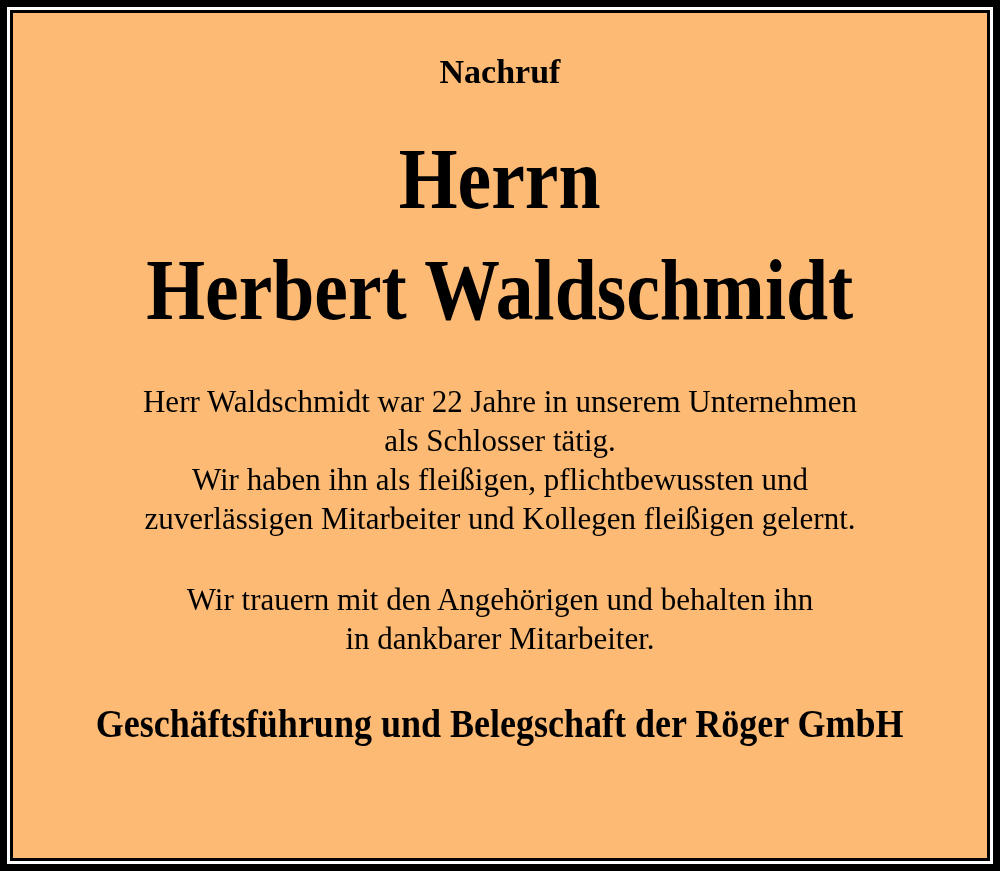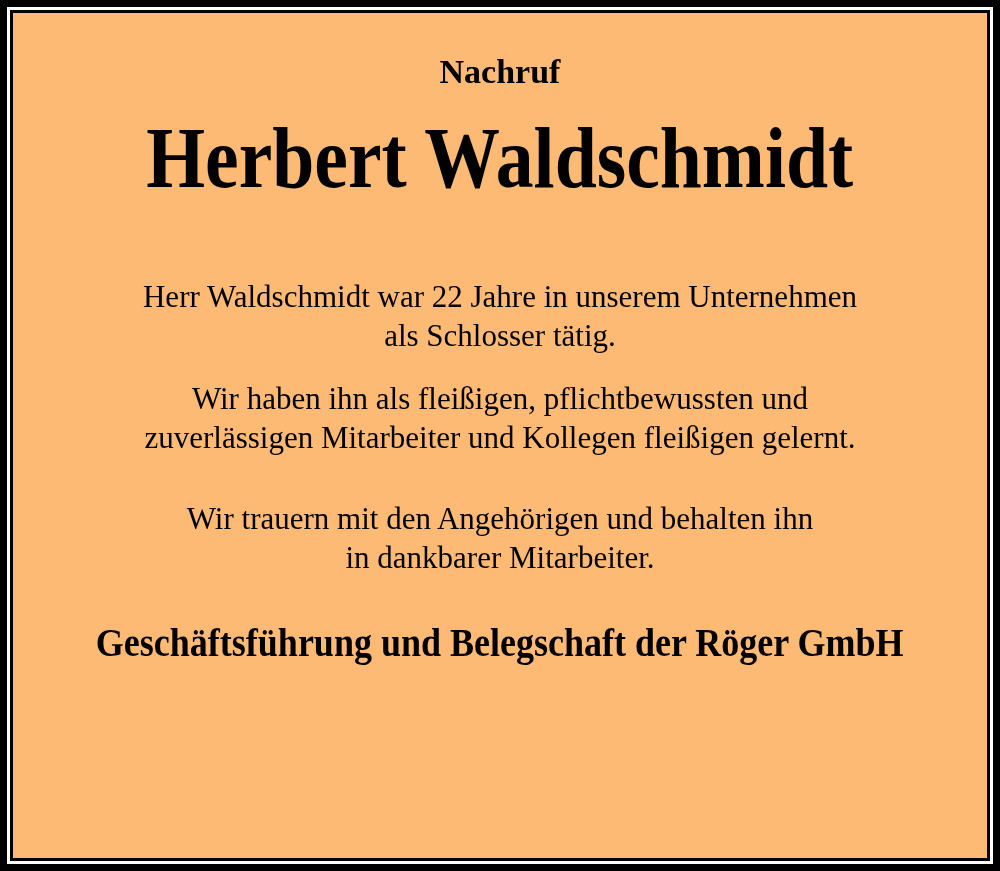--- a/index.html
+++ b/index.html
@@ -61,41 +61,44 @@
     font-size: 86px;
     font-weight: bold;
     line-height: 1.0;
   }
   .deceased-name {
     margin-top: 25px;
     font-size: 86px;
     font-weight: bold;
     line-height: 1.0;
   }
-  .service      { margin-top: 76px; }
-  .appreciation { margin-top: 24px; }
+  .service      { margin-top: 49px; }
+  .appreciation { }
   .condolence   { margin-top: 42px; }
   .signature {
     margin-top: 44px;
     font-size: 40px;
     font-weight: bold;
     line-height: 1.1;
   }
   .signature .condensed { transform: scaleX(0.90); }
 </style>
 </head>
 <body>
 
 <div class="notice-outer">
   <div class="notice-gap">
     <div class="notice-inner">
 
       <div class="title">Nachruf</div>
 
 
+      <div class="salutation">
+        <span class="condensed">Herrn</span>
+      </div>
 
       <div class="deceased-name">
         <span class="condensed">Herbert Waldschmidt</span>
       </div>
 
       <div class="body-text service">
         <div class="line">Herr Waldschmidt war 22 Jahre in unserem Unternehmen</div>
         <div class="line">als Schlosser tätig.</div>
       </div>
 

